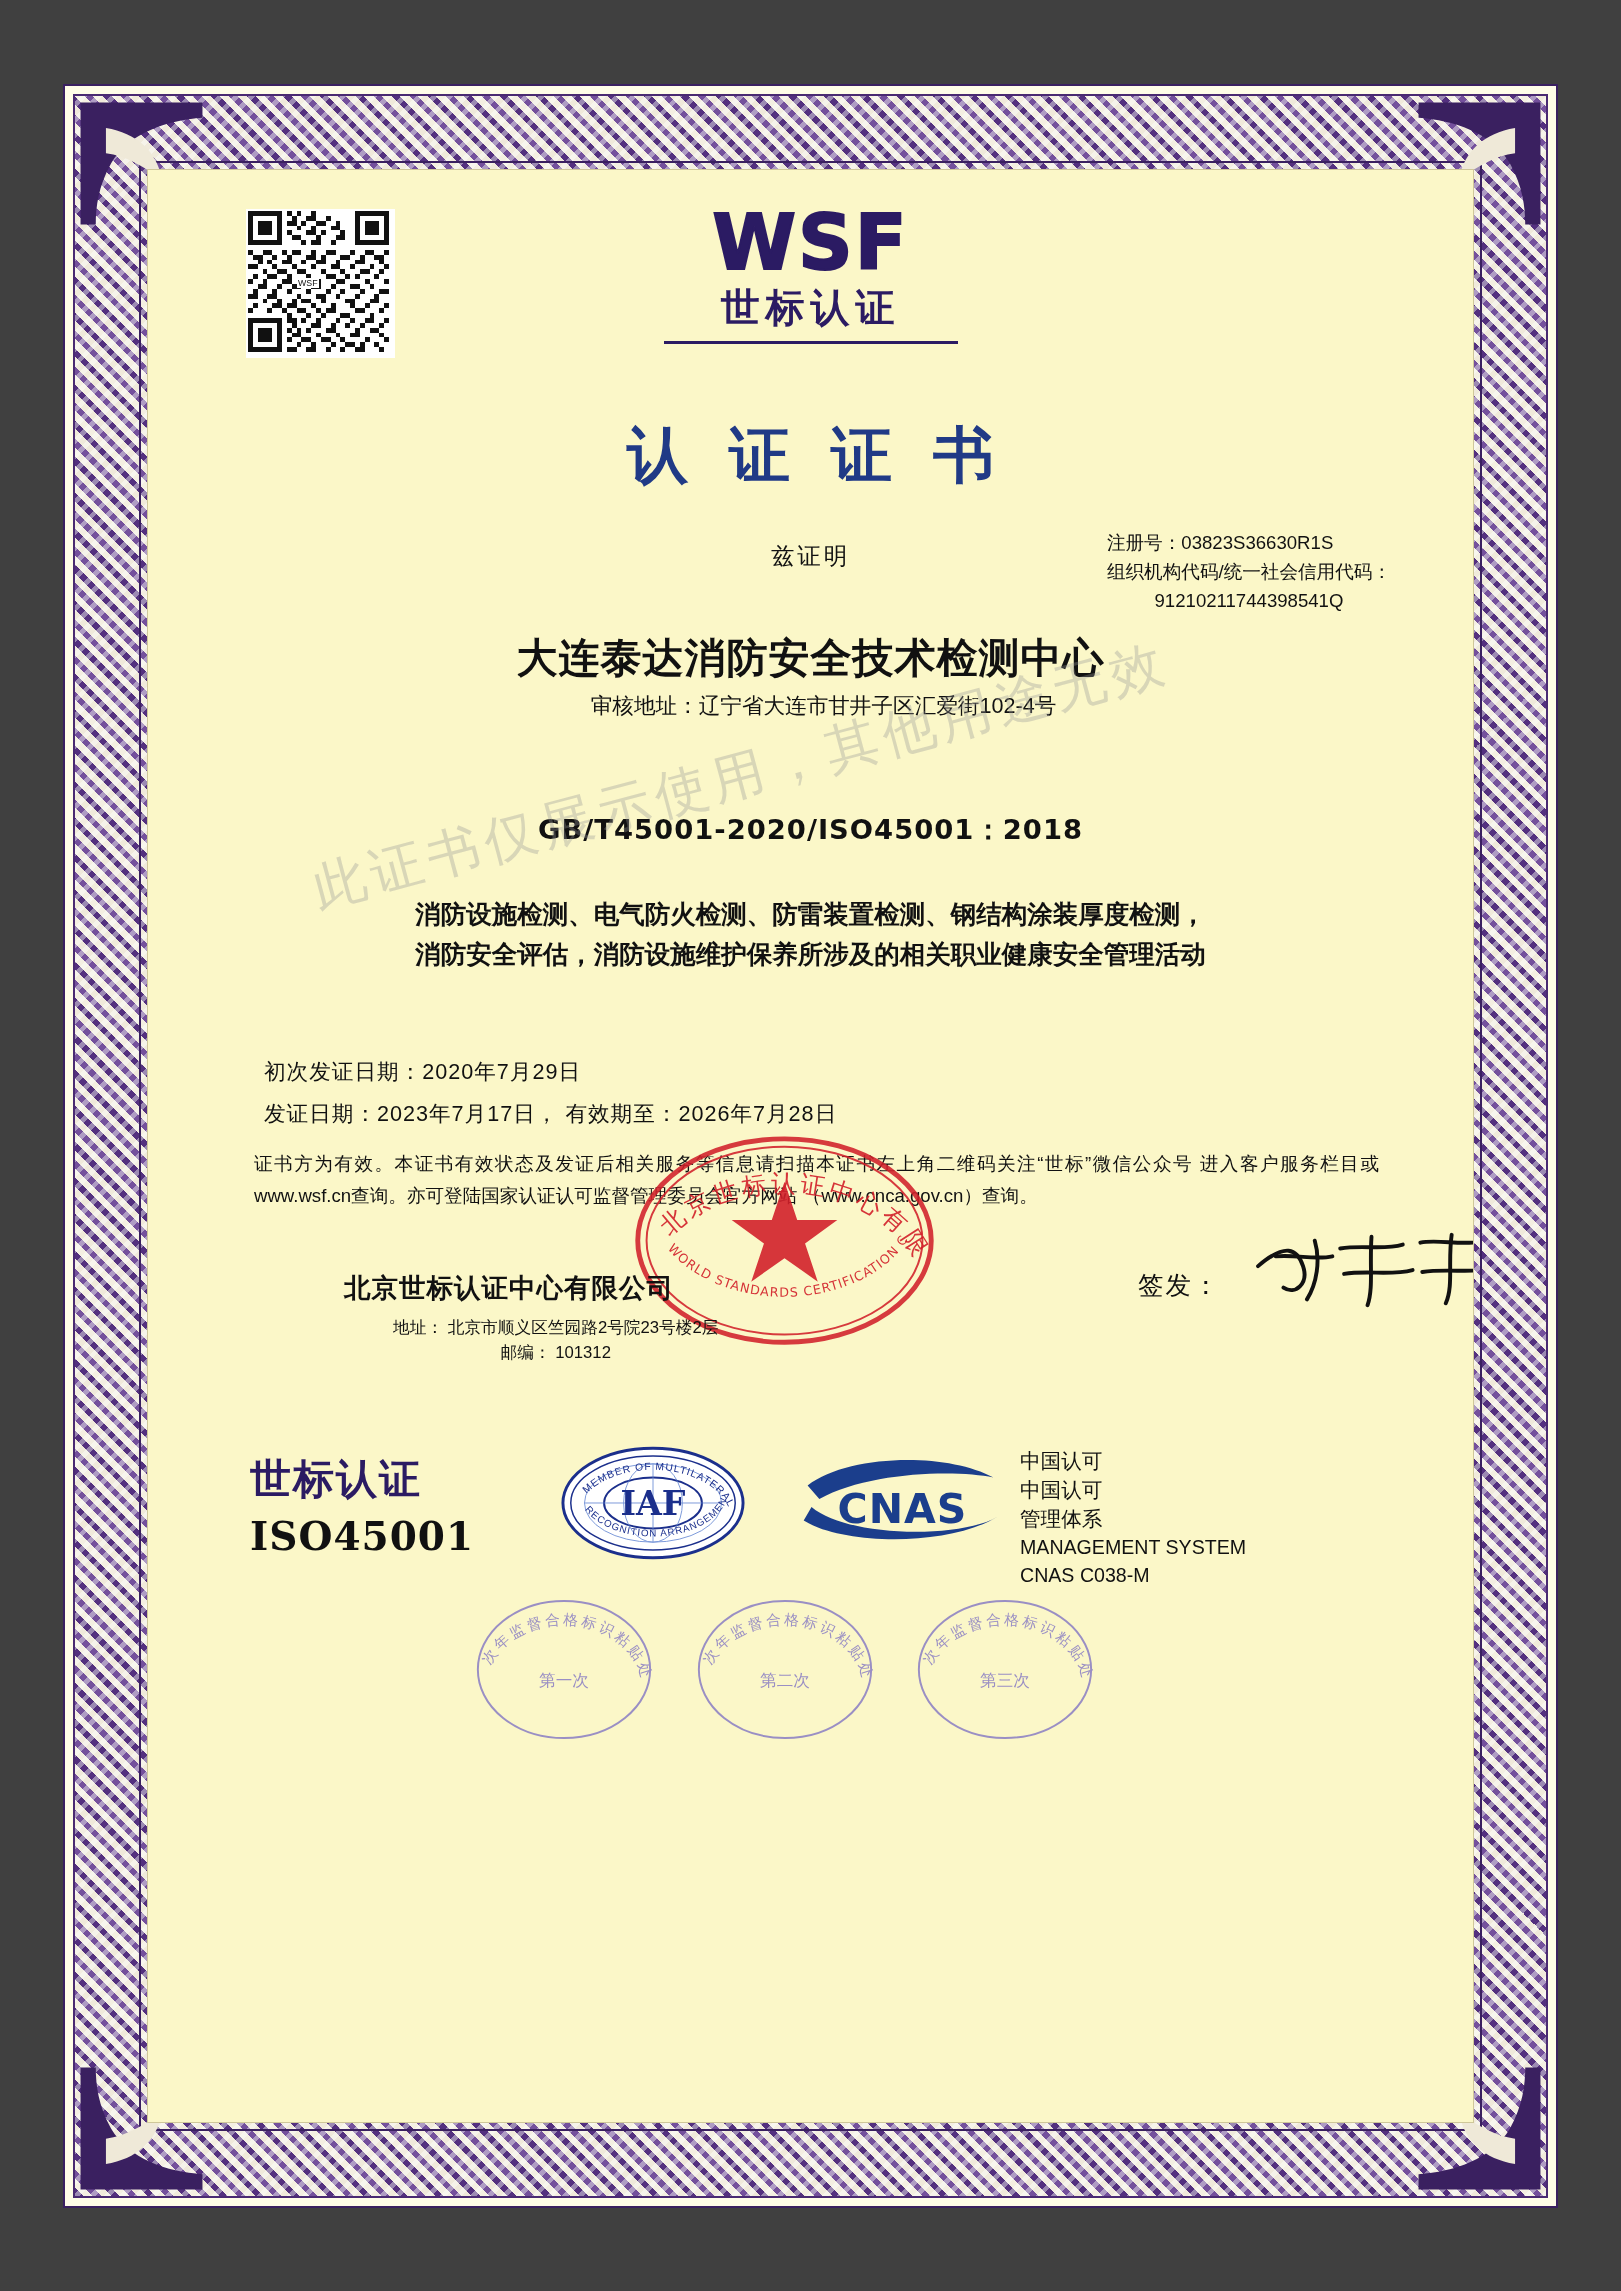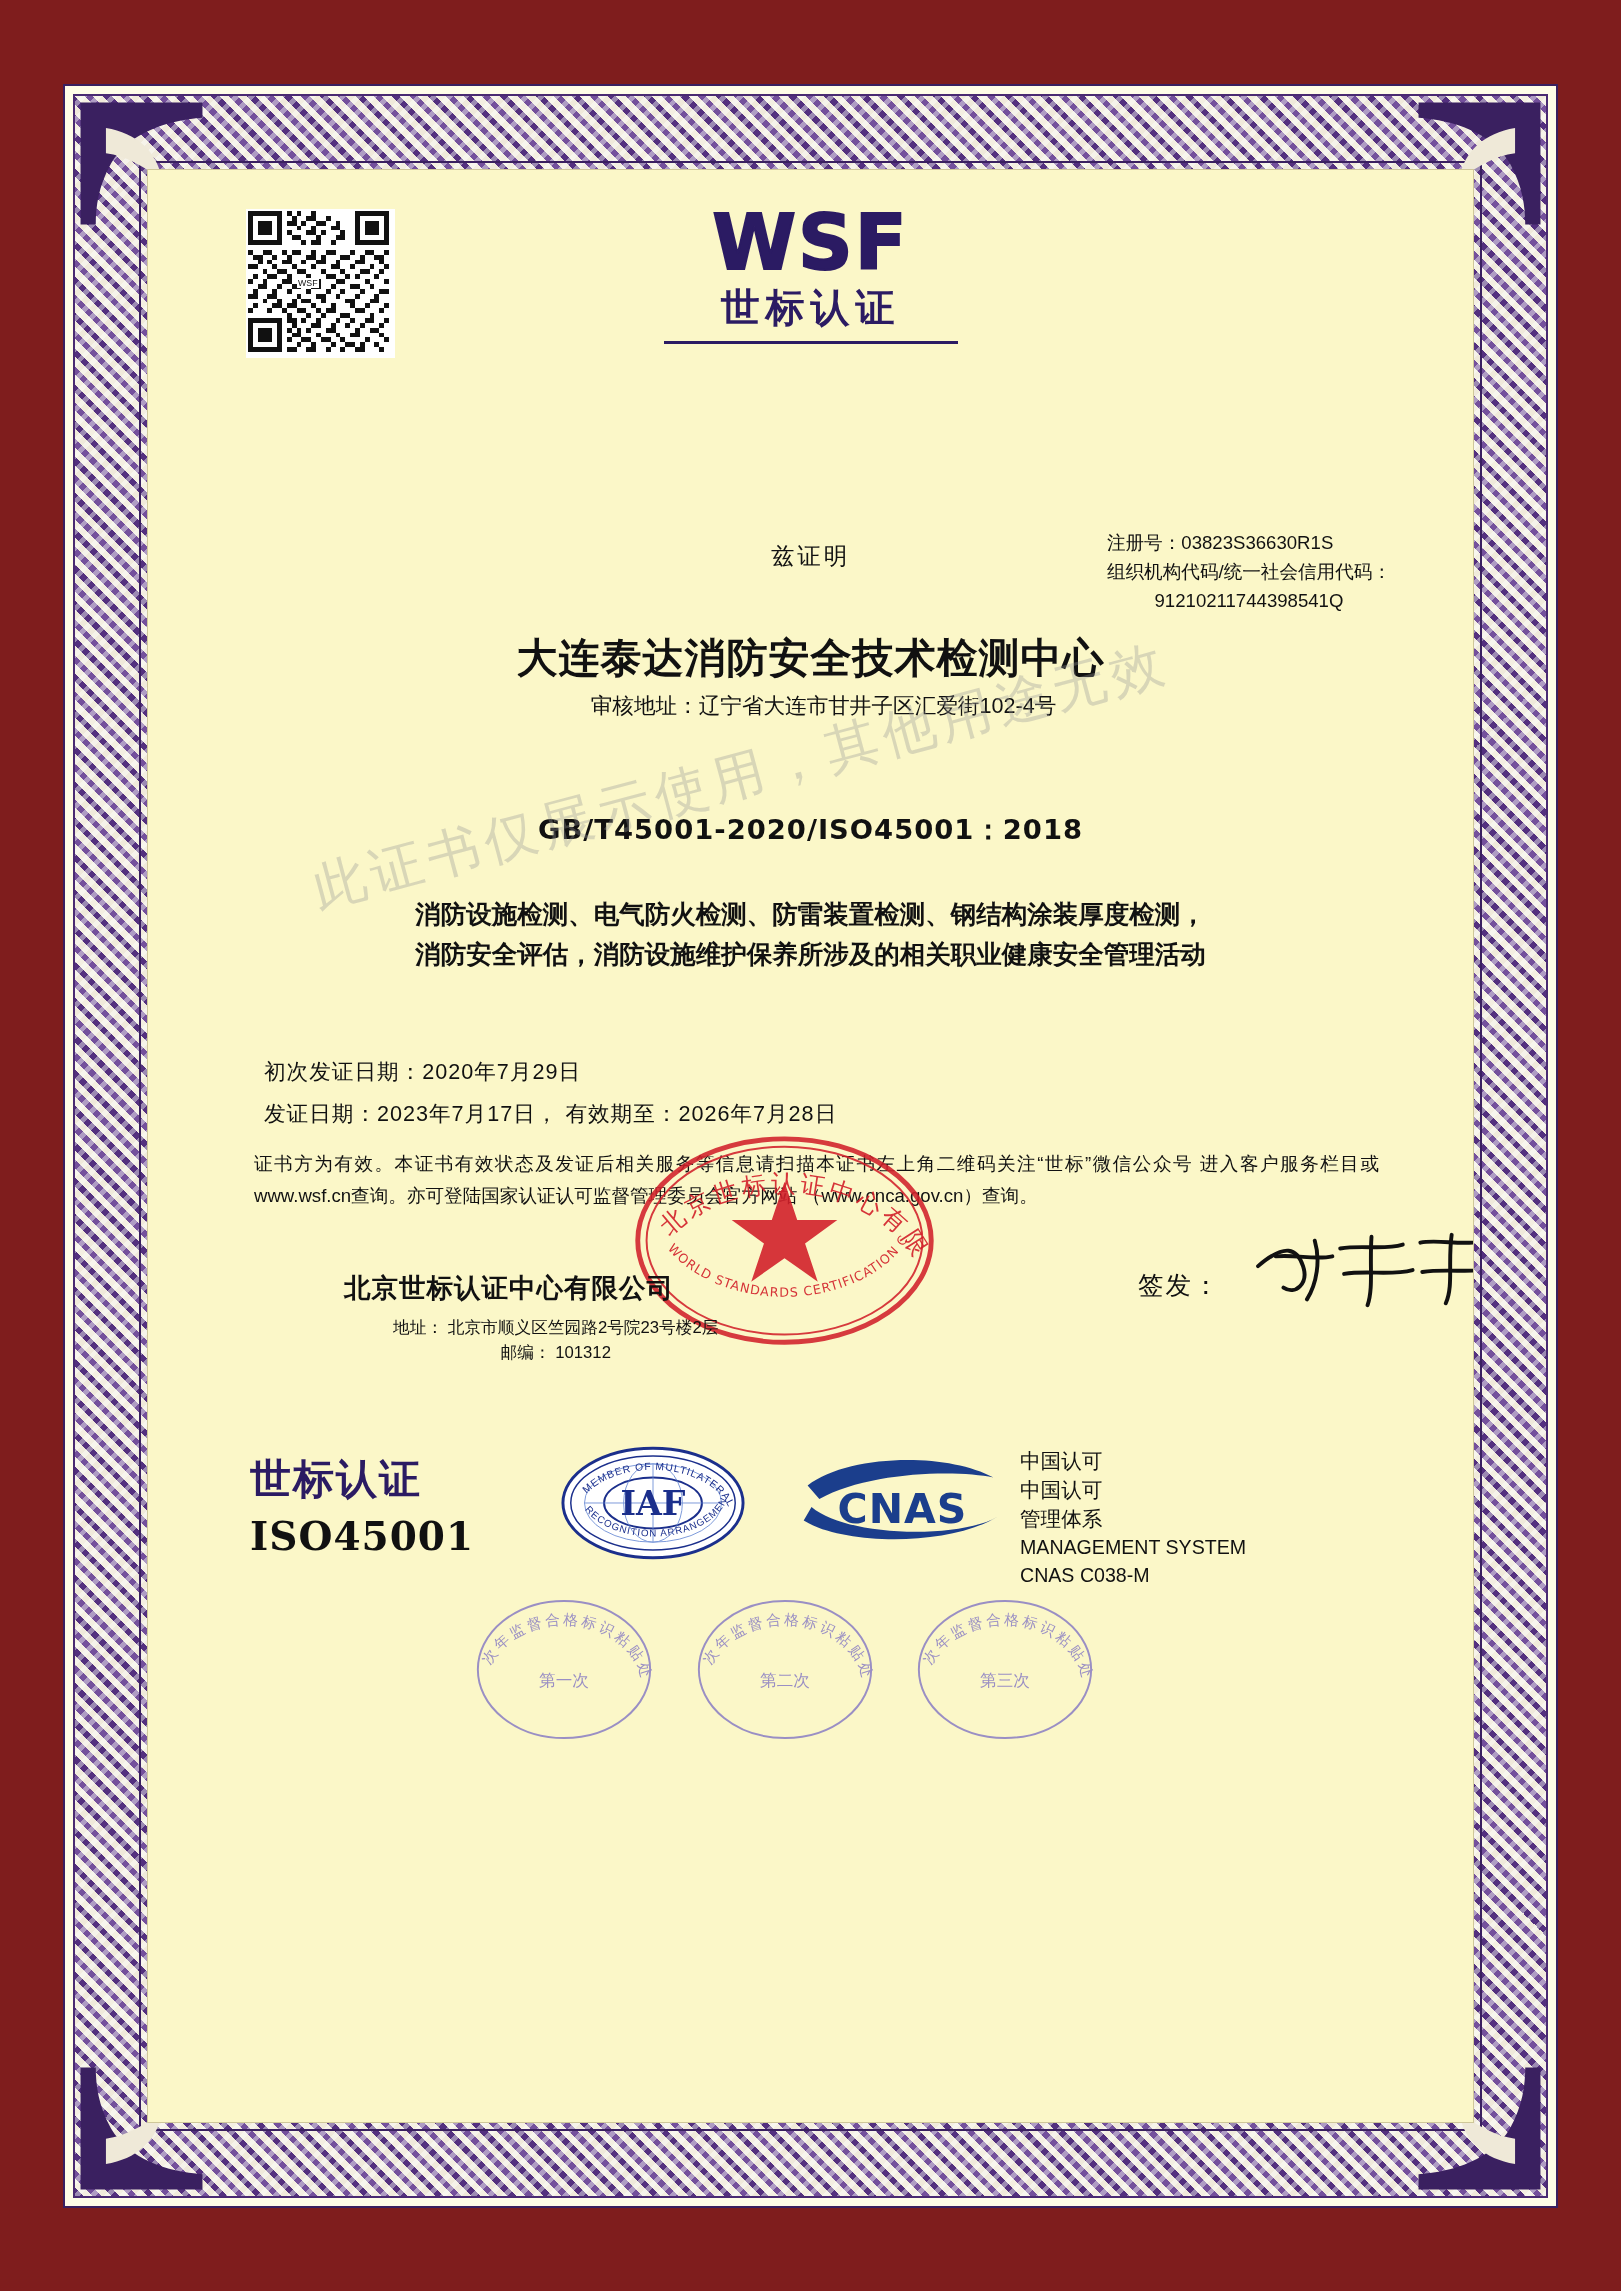--- a/index.html
+++ b/index.html
@@ -1,18 +1,18 @@
 <!DOCTYPE html>
 <html><head>
 <meta charset="utf-8">
 <style>
   html,body{margin:0;padding:0;background:#ffffff;}
   body{width:1621px;height:2292px;font-family:"Liberation Sans",sans-serif;}
 
-  .page{position:relative;width:1621px;height:2292px;background:#7f1d1d;overflow:hidden;}
+  .page{position:relative;width:1621px;height:2292px;background:#404040;overflow:hidden;}
 
   
   .frame-outer{
     position:absolute;left:63px;top:84px;right:63px;bottom:84px;
     border:2.9px solid #3a2060;
     background:#fffde8;
   }
   .frame-band{
     position:absolute;left:73px;top:94px;right:73px;bottom:94px;
     border:2px solid #4a2a72;
@@ -363,20 +363,21 @@
       </svg>
     </div>
     <div class="qr-tag">WSF</div>
 
     <div class="logo-wrap">
       <div class="logo-wsf">WSF</div>
       <div class="logo-cn">世标认证</div>
       <div class="logo-rule"></div>
     </div>
 
+    <div class="title-main">认证证书</div>
 
     <div class="zizhengming">兹证明</div>
     <div class="meta">
       <div class="row">
         <span>注册号：</span><span>03823S36630R1S</span>
       </div>
       <div class="row">组织机构代码/统一社会信用代码：</div>
       <div class="row" style="text-align:center">91210211744398541Q</div>
     </div>
 

